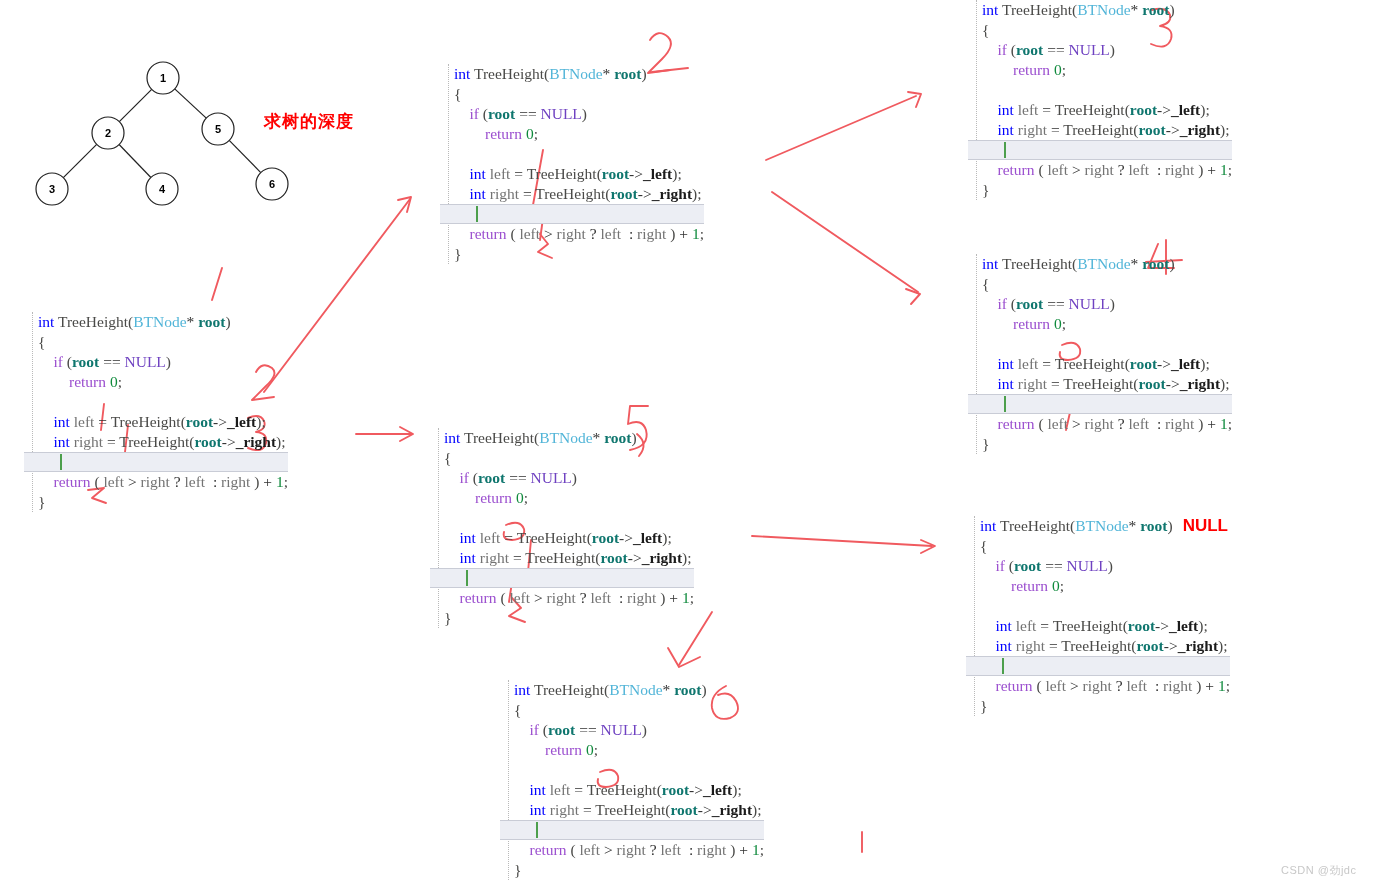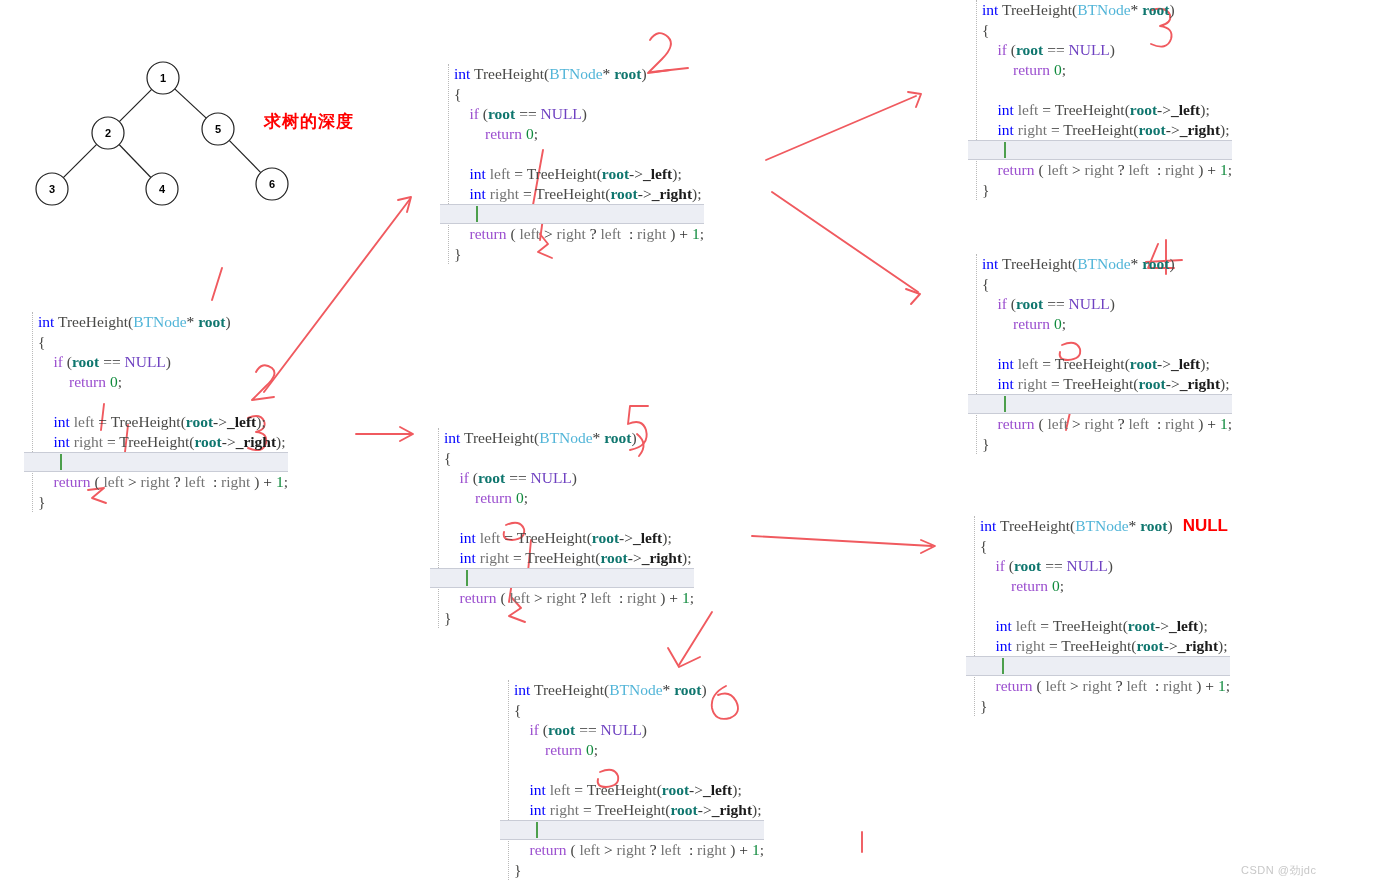--- a/index.html
+++ b/index.html
@@ -184,15 +184,15 @@
       <div class="code" style="left: 440px; top: 64px;"><div class="guide"></div><div class="ln"><span class="t-kw">int</span> <span class="t-fn">TreeHeight</span><span class="t-punct">(</span><span class="t-type">BTNode</span><span class="t-op">*</span> <span class="t-id">root</span><span class="t-punct">)</span></div><div class="ln"><span class="t-punct">{</span></div><div class="ln">    <span class="t-ctl">if</span> <span class="t-punct">(</span><span class="t-id">root</span> <span class="t-op">==</span> <span class="t-null">NULL</span><span class="t-punct">)</span></div><div class="ln">        <span class="t-ctl">return</span> <span class="t-num">0</span><span class="t-punct">;</span></div><div class="ln">&nbsp;</div><div class="ln">    <span class="t-kw">int</span> <span class="t-var">left</span> <span class="t-op">=</span> <span class="t-fn">TreeHeight</span><span class="t-punct">(</span><span class="t-id">root</span><span class="t-op">-&gt;</span><span class="t-mem">_left</span><span class="t-punct">)</span><span class="t-punct">;</span></div><div class="ln">    <span class="t-kw">int</span> <span class="t-var">right</span> <span class="t-op">=</span> <span class="t-fn">TreeHeight</span><span class="t-punct">(</span><span class="t-id">root</span><span class="t-op">-&gt;</span><span class="t-mem">_right</span><span class="t-punct">)</span><span class="t-punct">;</span></div><div class="ln hl">&nbsp;<span class="gmark"></span></div><div class="ln">    <span class="t-ctl">return</span> <span class="t-punct">(</span> <span class="t-var">left</span> <span class="t-op">&gt;</span> <span class="t-var">right</span> <span class="t-op">?</span> <span class="t-var">left</span>  <span class="t-op">:</span> <span class="t-var">right</span> <span class="t-punct">)</span> <span class="t-op">+</span> <span class="t-num">1</span><span class="t-punct">;</span></div><div class="ln"><span class="t-punct">}</span></div></div>
       <div class="code" style="left: 968px; top: 0px;"><div class="guide"></div><div class="ln"><span class="t-kw">int</span> <span class="t-fn">TreeHeight</span><span class="t-punct">(</span><span class="t-type">BTNode</span><span class="t-op">*</span> <span class="t-id">root</span><span class="t-punct">)</span></div><div class="ln"><span class="t-punct">{</span></div><div class="ln">    <span class="t-ctl">if</span> <span class="t-punct">(</span><span class="t-id">root</span> <span class="t-op">==</span> <span class="t-null">NULL</span><span class="t-punct">)</span></div><div class="ln">        <span class="t-ctl">return</span> <span class="t-num">0</span><span class="t-punct">;</span></div><div class="ln">&nbsp;</div><div class="ln">    <span class="t-kw">int</span> <span class="t-var">left</span> <span class="t-op">=</span> <span class="t-fn">TreeHeight</span><span class="t-punct">(</span><span class="t-id">root</span><span class="t-op">-&gt;</span><span class="t-mem">_left</span><span class="t-punct">)</span><span class="t-punct">;</span></div><div class="ln">    <span class="t-kw">int</span> <span class="t-var">right</span> <span class="t-op">=</span> <span class="t-fn">TreeHeight</span><span class="t-punct">(</span><span class="t-id">root</span><span class="t-op">-&gt;</span><span class="t-mem">_right</span><span class="t-punct">)</span><span class="t-punct">;</span></div><div class="ln hl">&nbsp;<span class="gmark"></span></div><div class="ln">    <span class="t-ctl">return</span> <span class="t-punct">(</span> <span class="t-var">left</span> <span class="t-op">&gt;</span> <span class="t-var">right</span> <span class="t-op">?</span> <span class="t-var">left</span>  <span class="t-op">:</span> <span class="t-var">right</span> <span class="t-punct">)</span> <span class="t-op">+</span> <span class="t-num">1</span><span class="t-punct">;</span></div><div class="ln"><span class="t-punct">}</span></div></div>
       <div class="code" style="left: 968px; top: 254px;"><div class="guide"></div><div class="ln"><span class="t-kw">int</span> <span class="t-fn">TreeHeight</span><span class="t-punct">(</span><span class="t-type">BTNode</span><span class="t-op">*</span> <span class="t-id">root</span><span class="t-punct">)</span></div><div class="ln"><span class="t-punct">{</span></div><div class="ln">    <span class="t-ctl">if</span> <span class="t-punct">(</span><span class="t-id">root</span> <span class="t-op">==</span> <span class="t-null">NULL</span><span class="t-punct">)</span></div><div class="ln">        <span class="t-ctl">return</span> <span class="t-num">0</span><span class="t-punct">;</span></div><div class="ln">&nbsp;</div><div class="ln">    <span class="t-kw">int</span> <span class="t-var">left</span> <span class="t-op">=</span> <span class="t-fn">TreeHeight</span><span class="t-punct">(</span><span class="t-id">root</span><span class="t-op">-&gt;</span><span class="t-mem">_left</span><span class="t-punct">)</span><span class="t-punct">;</span></div><div class="ln">    <span class="t-kw">int</span> <span class="t-var">right</span> <span class="t-op">=</span> <span class="t-fn">TreeHeight</span><span class="t-punct">(</span><span class="t-id">root</span><span class="t-op">-&gt;</span><span class="t-mem">_right</span><span class="t-punct">)</span><span class="t-punct">;</span></div><div class="ln hl">&nbsp;<span class="gmark"></span></div><div class="ln">    <span class="t-ctl">return</span> <span class="t-punct">(</span> <span class="t-var">left</span> <span class="t-op">&gt;</span> <span class="t-var">right</span> <span class="t-op">?</span> <span class="t-var">left</span>  <span class="t-op">:</span> <span class="t-var">right</span> <span class="t-punct">)</span> <span class="t-op">+</span> <span class="t-num">1</span><span class="t-punct">;</span></div><div class="ln"><span class="t-punct">}</span></div></div>
       <div class="code" style="left: 430px; top: 428px;"><div class="guide"></div><div class="ln"><span class="t-kw">int</span> <span class="t-fn">TreeHeight</span><span class="t-punct">(</span><span class="t-type">BTNode</span><span class="t-op">*</span> <span class="t-id">root</span><span class="t-punct">)</span></div><div class="ln"><span class="t-punct">{</span></div><div class="ln">    <span class="t-ctl">if</span> <span class="t-punct">(</span><span class="t-id">root</span> <span class="t-op">==</span> <span class="t-null">NULL</span><span class="t-punct">)</span></div><div class="ln">        <span class="t-ctl">return</span> <span class="t-num">0</span><span class="t-punct">;</span></div><div class="ln">&nbsp;</div><div class="ln">    <span class="t-kw">int</span> <span class="t-var">left</span> <span class="t-op">=</span> <span class="t-fn">TreeHeight</span><span class="t-punct">(</span><span class="t-id">root</span><span class="t-op">-&gt;</span><span class="t-mem">_left</span><span class="t-punct">)</span><span class="t-punct">;</span></div><div class="ln">    <span class="t-kw">int</span> <span class="t-var">right</span> <span class="t-op">=</span> <span class="t-fn">TreeHeight</span><span class="t-punct">(</span><span class="t-id">root</span><span class="t-op">-&gt;</span><span class="t-mem">_right</span><span class="t-punct">)</span><span class="t-punct">;</span></div><div class="ln hl">&nbsp;<span class="gmark"></span></div><div class="ln">    <span class="t-ctl">return</span> <span class="t-punct">(</span> <span class="t-var">left</span> <span class="t-op">&gt;</span> <span class="t-var">right</span> <span class="t-op">?</span> <span class="t-var">left</span>  <span class="t-op">:</span> <span class="t-var">right</span> <span class="t-punct">)</span> <span class="t-op">+</span> <span class="t-num">1</span><span class="t-punct">;</span></div><div class="ln"><span class="t-punct">}</span></div></div>
       <div class="code" style="left: 500px; top: 680px;"><div class="guide"></div><div class="ln"><span class="t-kw">int</span> <span class="t-fn">TreeHeight</span><span class="t-punct">(</span><span class="t-type">BTNode</span><span class="t-op">*</span> <span class="t-id">root</span><span class="t-punct">)</span></div><div class="ln"><span class="t-punct">{</span></div><div class="ln">    <span class="t-ctl">if</span> <span class="t-punct">(</span><span class="t-id">root</span> <span class="t-op">==</span> <span class="t-null">NULL</span><span class="t-punct">)</span></div><div class="ln">        <span class="t-ctl">return</span> <span class="t-num">0</span><span class="t-punct">;</span></div><div class="ln">&nbsp;</div><div class="ln">    <span class="t-kw">int</span> <span class="t-var">left</span> <span class="t-op">=</span> <span class="t-fn">TreeHeight</span><span class="t-punct">(</span><span class="t-id">root</span><span class="t-op">-&gt;</span><span class="t-mem">_left</span><span class="t-punct">)</span><span class="t-punct">;</span></div><div class="ln">    <span class="t-kw">int</span> <span class="t-var">right</span> <span class="t-op">=</span> <span class="t-fn">TreeHeight</span><span class="t-punct">(</span><span class="t-id">root</span><span class="t-op">-&gt;</span><span class="t-mem">_right</span><span class="t-punct">)</span><span class="t-punct">;</span></div><div class="ln hl">&nbsp;<span class="gmark"></span></div><div class="ln">    <span class="t-ctl">return</span> <span class="t-punct">(</span> <span class="t-var">left</span> <span class="t-op">&gt;</span> <span class="t-var">right</span> <span class="t-op">?</span> <span class="t-var">left</span>  <span class="t-op">:</span> <span class="t-var">right</span> <span class="t-punct">)</span> <span class="t-op">+</span> <span class="t-num">1</span><span class="t-punct">;</span></div><div class="ln"><span class="t-punct">}</span></div></div>
       <div class="code" style="left: 966px; top: 516px;"><div class="guide"></div><div class="ln"><span class="t-kw">int</span> <span class="t-fn">TreeHeight</span><span class="t-punct">(</span><span class="t-type">BTNode</span><span class="t-op">*</span> <span class="t-id">root</span><span class="t-punct">)</span><span class="red-note null-note" style="position: static; margin-left: 10px;">NULL</span></div><div class="ln"><span class="t-punct">{</span></div><div class="ln">    <span class="t-ctl">if</span> <span class="t-punct">(</span><span class="t-id">root</span> <span class="t-op">==</span> <span class="t-null">NULL</span><span class="t-punct">)</span></div><div class="ln">        <span class="t-ctl">return</span> <span class="t-num">0</span><span class="t-punct">;</span></div><div class="ln">&nbsp;</div><div class="ln">    <span class="t-kw">int</span> <span class="t-var">left</span> <span class="t-op">=</span> <span class="t-fn">TreeHeight</span><span class="t-punct">(</span><span class="t-id">root</span><span class="t-op">-&gt;</span><span class="t-mem">_left</span><span class="t-punct">)</span><span class="t-punct">;</span></div><div class="ln">    <span class="t-kw">int</span> <span class="t-var">right</span> <span class="t-op">=</span> <span class="t-fn">TreeHeight</span><span class="t-punct">(</span><span class="t-id">root</span><span class="t-op">-&gt;</span><span class="t-mem">_right</span><span class="t-punct">)</span><span class="t-punct">;</span></div><div class="ln hl">&nbsp;<span class="gmark"></span></div><div class="ln">    <span class="t-ctl">return</span> <span class="t-punct">(</span> <span class="t-var">left</span> <span class="t-op">&gt;</span> <span class="t-var">right</span> <span class="t-op">?</span> <span class="t-var">left</span>  <span class="t-op">:</span> <span class="t-var">right</span> <span class="t-punct">)</span> <span class="t-op">+</span> <span class="t-num">1</span><span class="t-punct">;</span></div><div class="ln"><span class="t-punct">}</span></div></div>
     </div>
 
   <div id="marks-host"></div>
 
-  <div class="watermark" style="left:1241px;top:863px;">CSDN @劲jdc</div>
+  <div class="watermark" style="left:1281px;top:863px;">CSDN @劲jdc</div>
 
 </div>
 
 </body></html>

